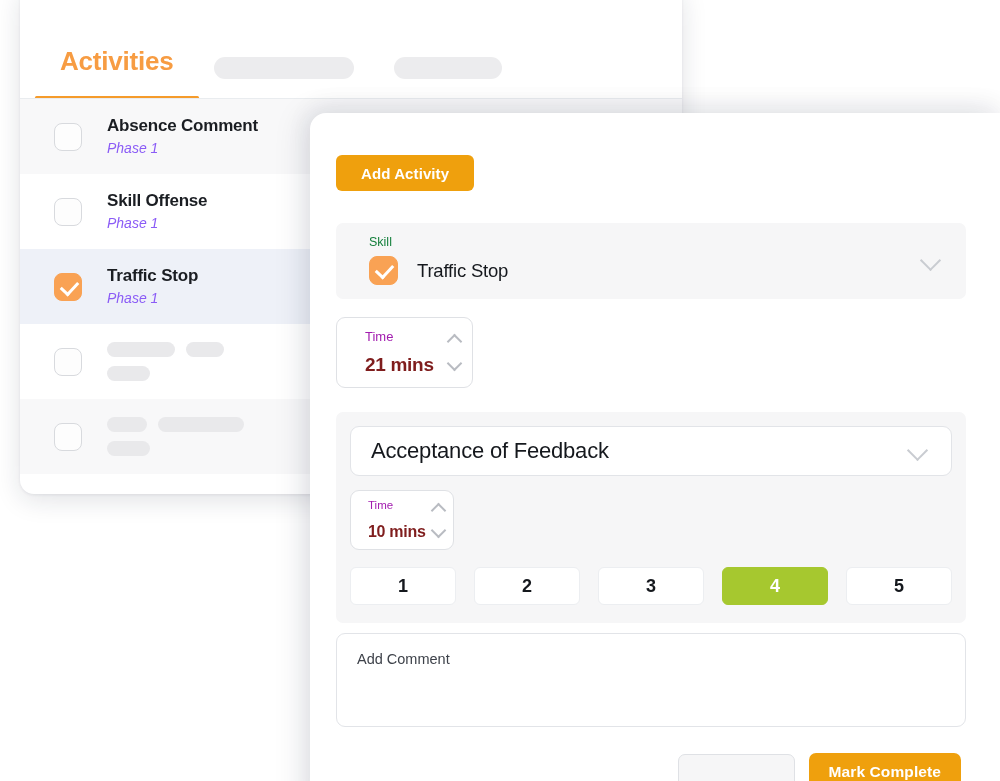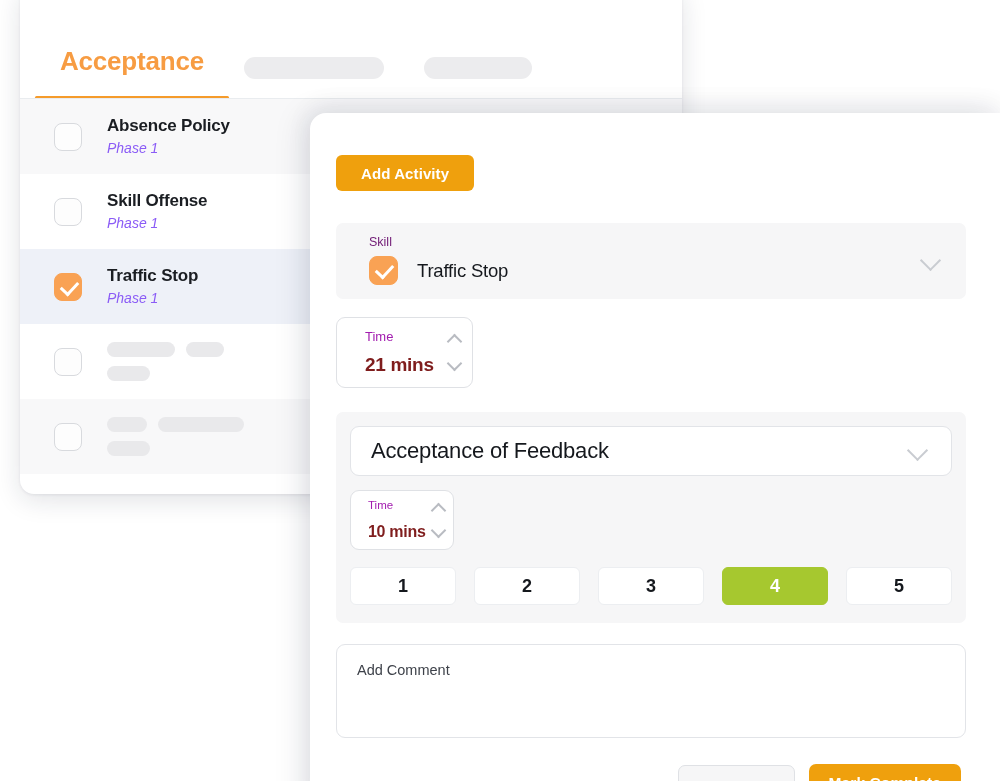--- a/index.html
+++ b/index.html
@@ -174,21 +174,21 @@
   #skill-field {
     position: relative;
     margin-top: 32px;
     height: 76px;
     background: #f6f6f7;
     border-radius: 7px;
     padding: 12px 0 0 33px;
   }
   .field-label {
     font-size: 12.5px;
-    color: #701a75;
+    color: #15803d;
     line-height: 1.2;
   }
   #skill-value-row {
     display: flex;
     align-items: center;
     margin-top: 6px;
   }
   #skill-value-row .checkbox { margin-right: 19px; width: 29px; height: 29px; }
   #skill-value {
     font-size: 18.5px;
@@ -290,21 +290,21 @@
     font-family: inherit;
   }
   .rating-button.selected {
     background: #A6C82F;
     border-color: #A6C82F;
     color: #ffffff;
   }
 
   
   #comment-box {
-    margin-top: 21px;
+    margin-top: 10px;
     height: 94px;
     background: #ffffff;
     border: 1px solid #e2e4e8;
     border-radius: 9px;
     padding: 16px 20px;
   }
   #comment-placeholder { font-size: 14.5px; color: #3e424a; }
 
   
   #detail-footer {
@@ -338,32 +338,32 @@
     font-family: inherit;
   }
 </style>
 </head>
 <body>
 
 <div id="activities-card">
 
   <div id="tabs-bar">
     <div class="tab active">
-      <span class="tab-label">Acceptance</span>
+      <span class="tab-label">Activities</span>
     </div>
     <div class="tab-skeleton w1"></div>
     <div class="tab-skeleton w2"></div>
   </div>
 
   <div id="activity-list">
 
     <div class="activity-row shade">
       <div class="checkbox"></div>
       <div class="row-text">
-        <span class="row-title">Absence Policy</span>
+        <span class="row-title">Absence Comment</span>
         <span class="row-sub">Phase 1</span>
       </div>
     </div>
 
     <div class="activity-row">
       <div class="checkbox"></div>
       <div class="row-text">
         <span class="row-title">Skill Offense</span>
         <span class="row-sub">Phase 1</span>
       </div>

